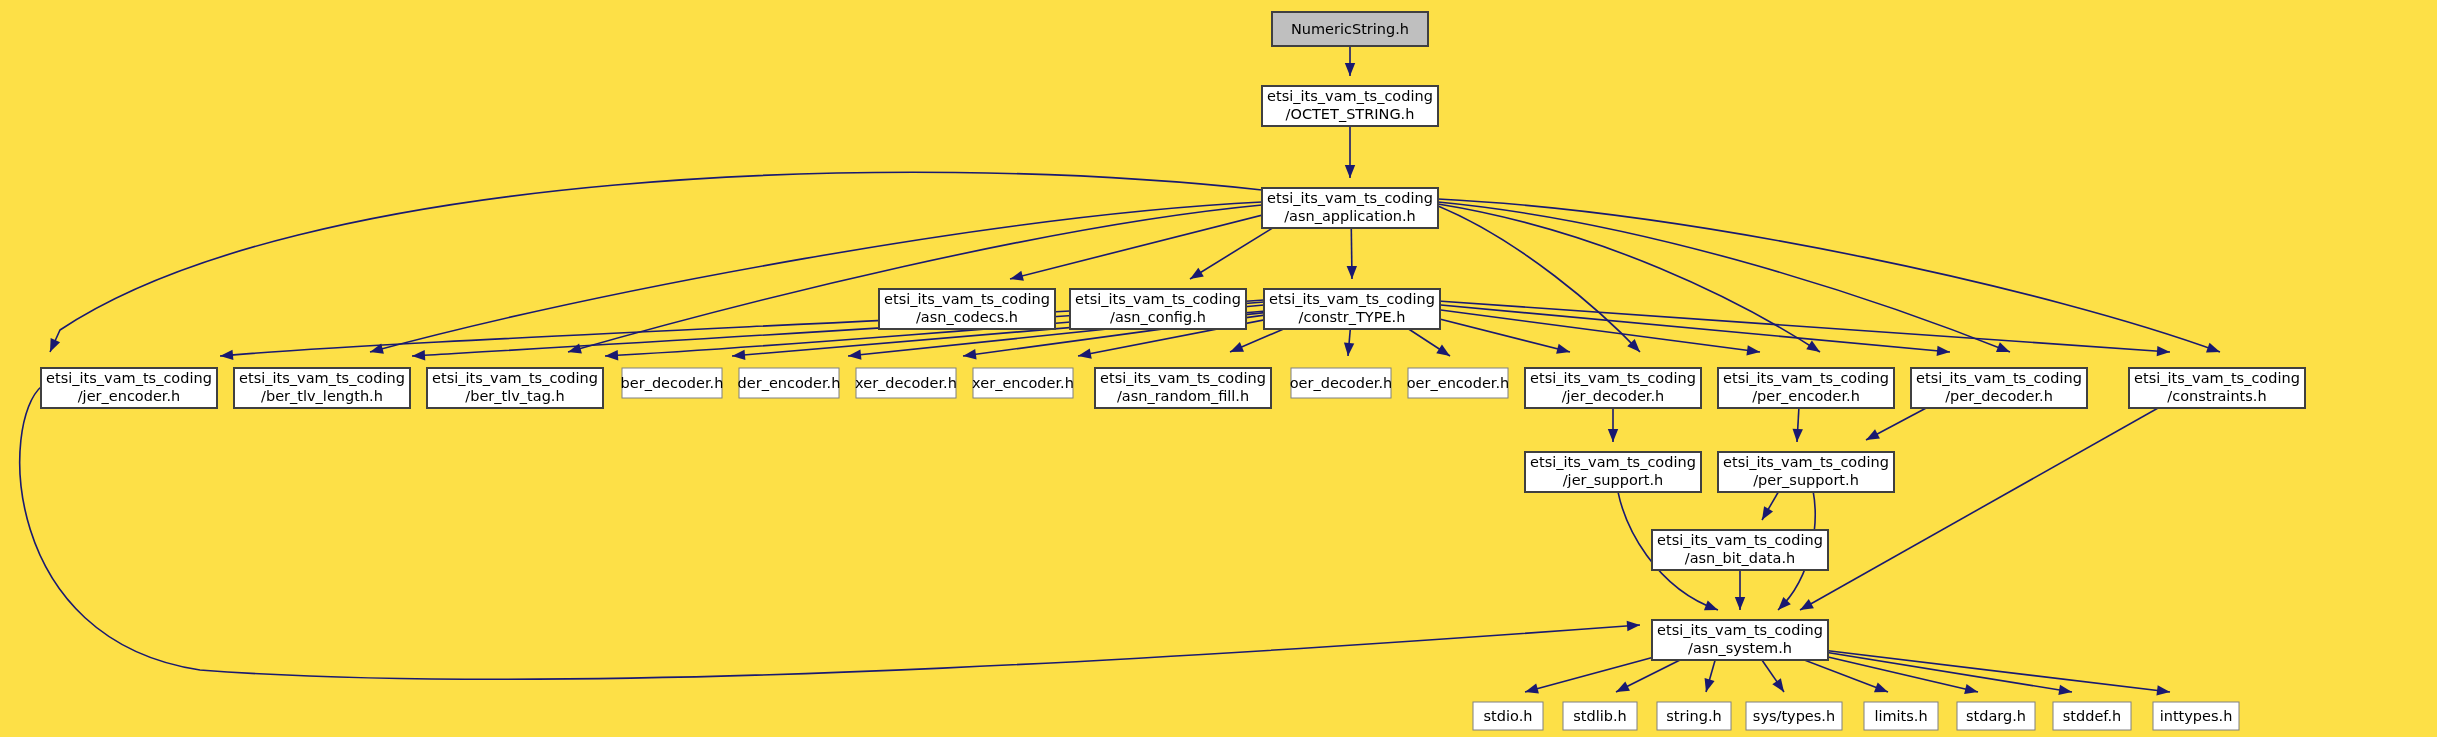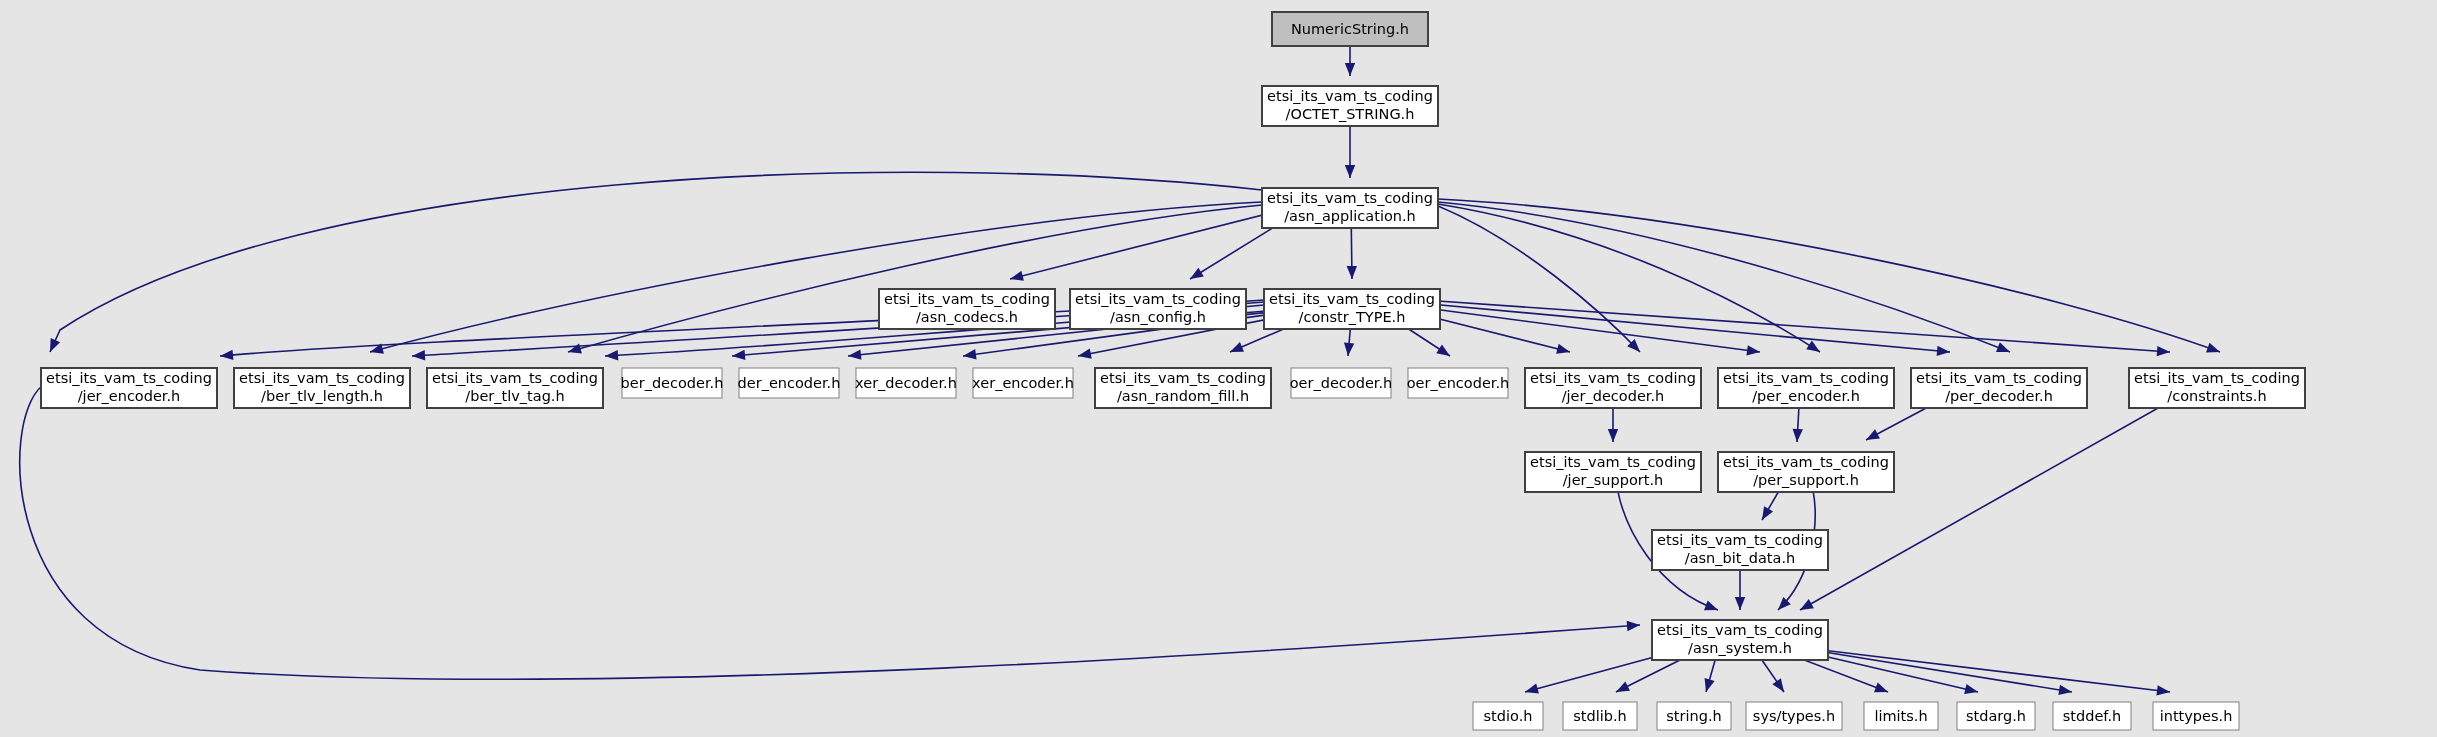--- a/index.html
+++ b/index.html
@@ -4,21 +4,21 @@
 <style>
   html, body {
     margin: 0;
     padding: 0;
     background: #ffffff;
   }
   #graph-root {
     position: relative;
     width: 2437px;
     height: 737px;
-    background: #e5e5e5;
+    background: #fde047;
     font-family: "DejaVu Sans", "Liberation Sans", sans-serif;
     overflow: hidden;
   }
   svg#graph-svg {
     position: absolute;
     left: 0;
     top: 0;
     width: 2437px;
     height: 737px;
     display: block;

